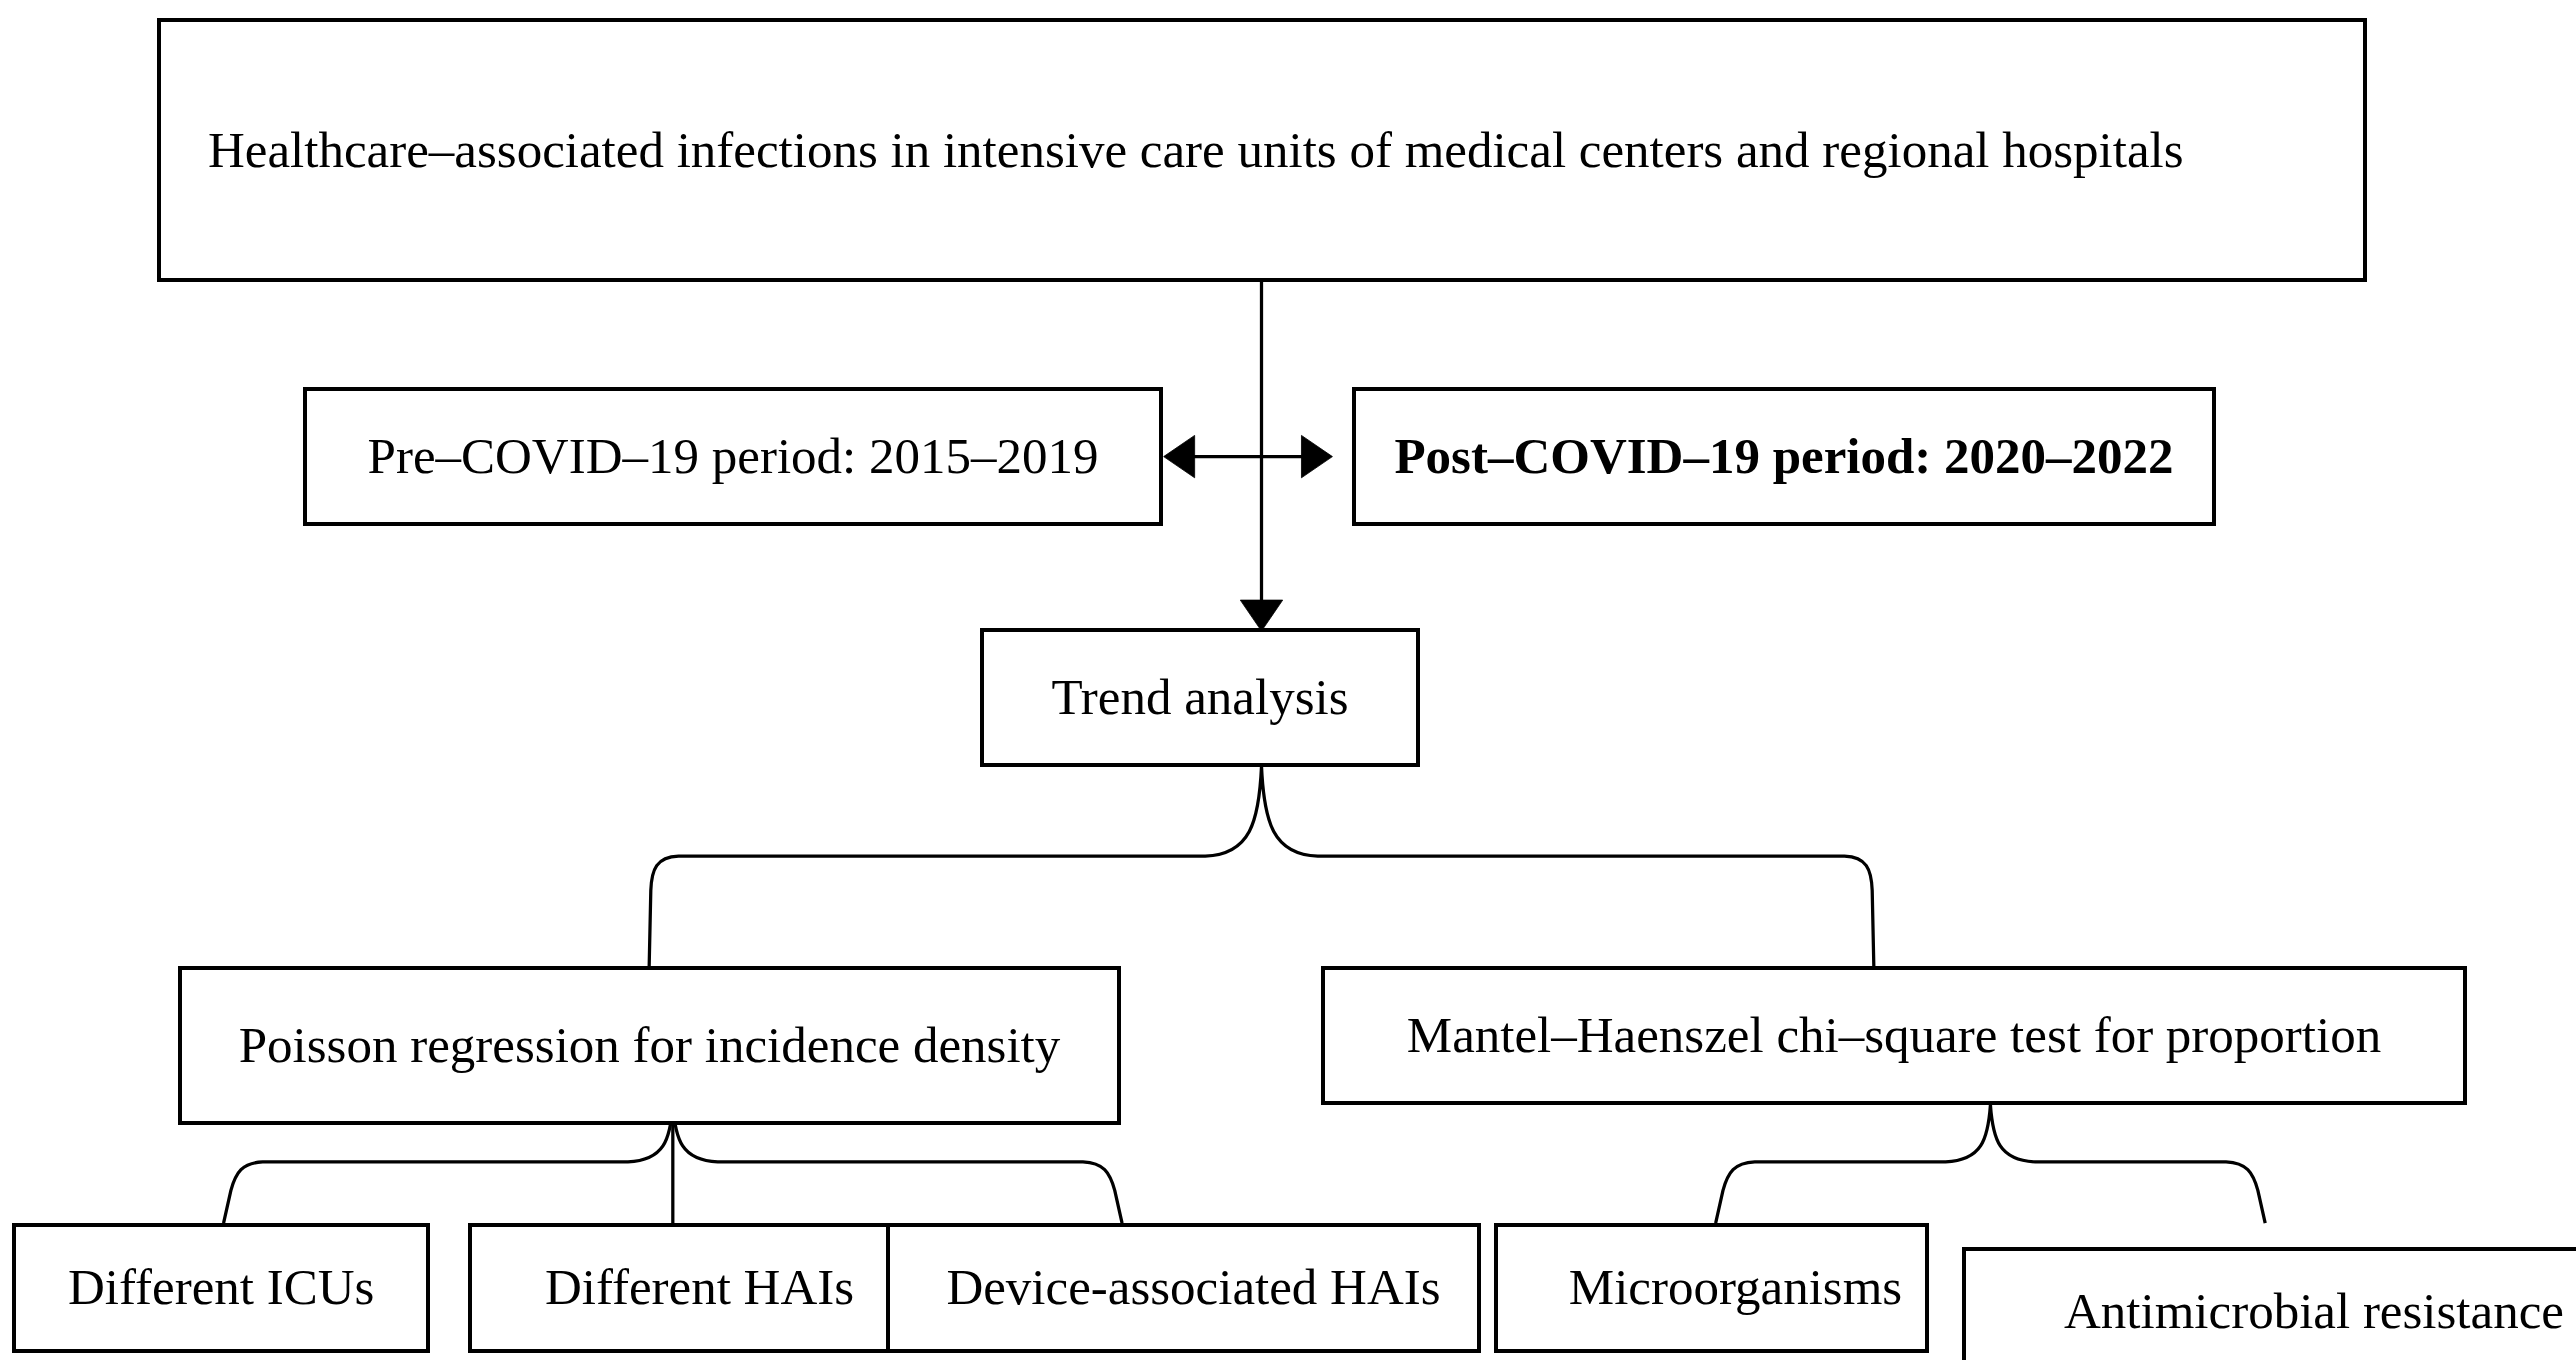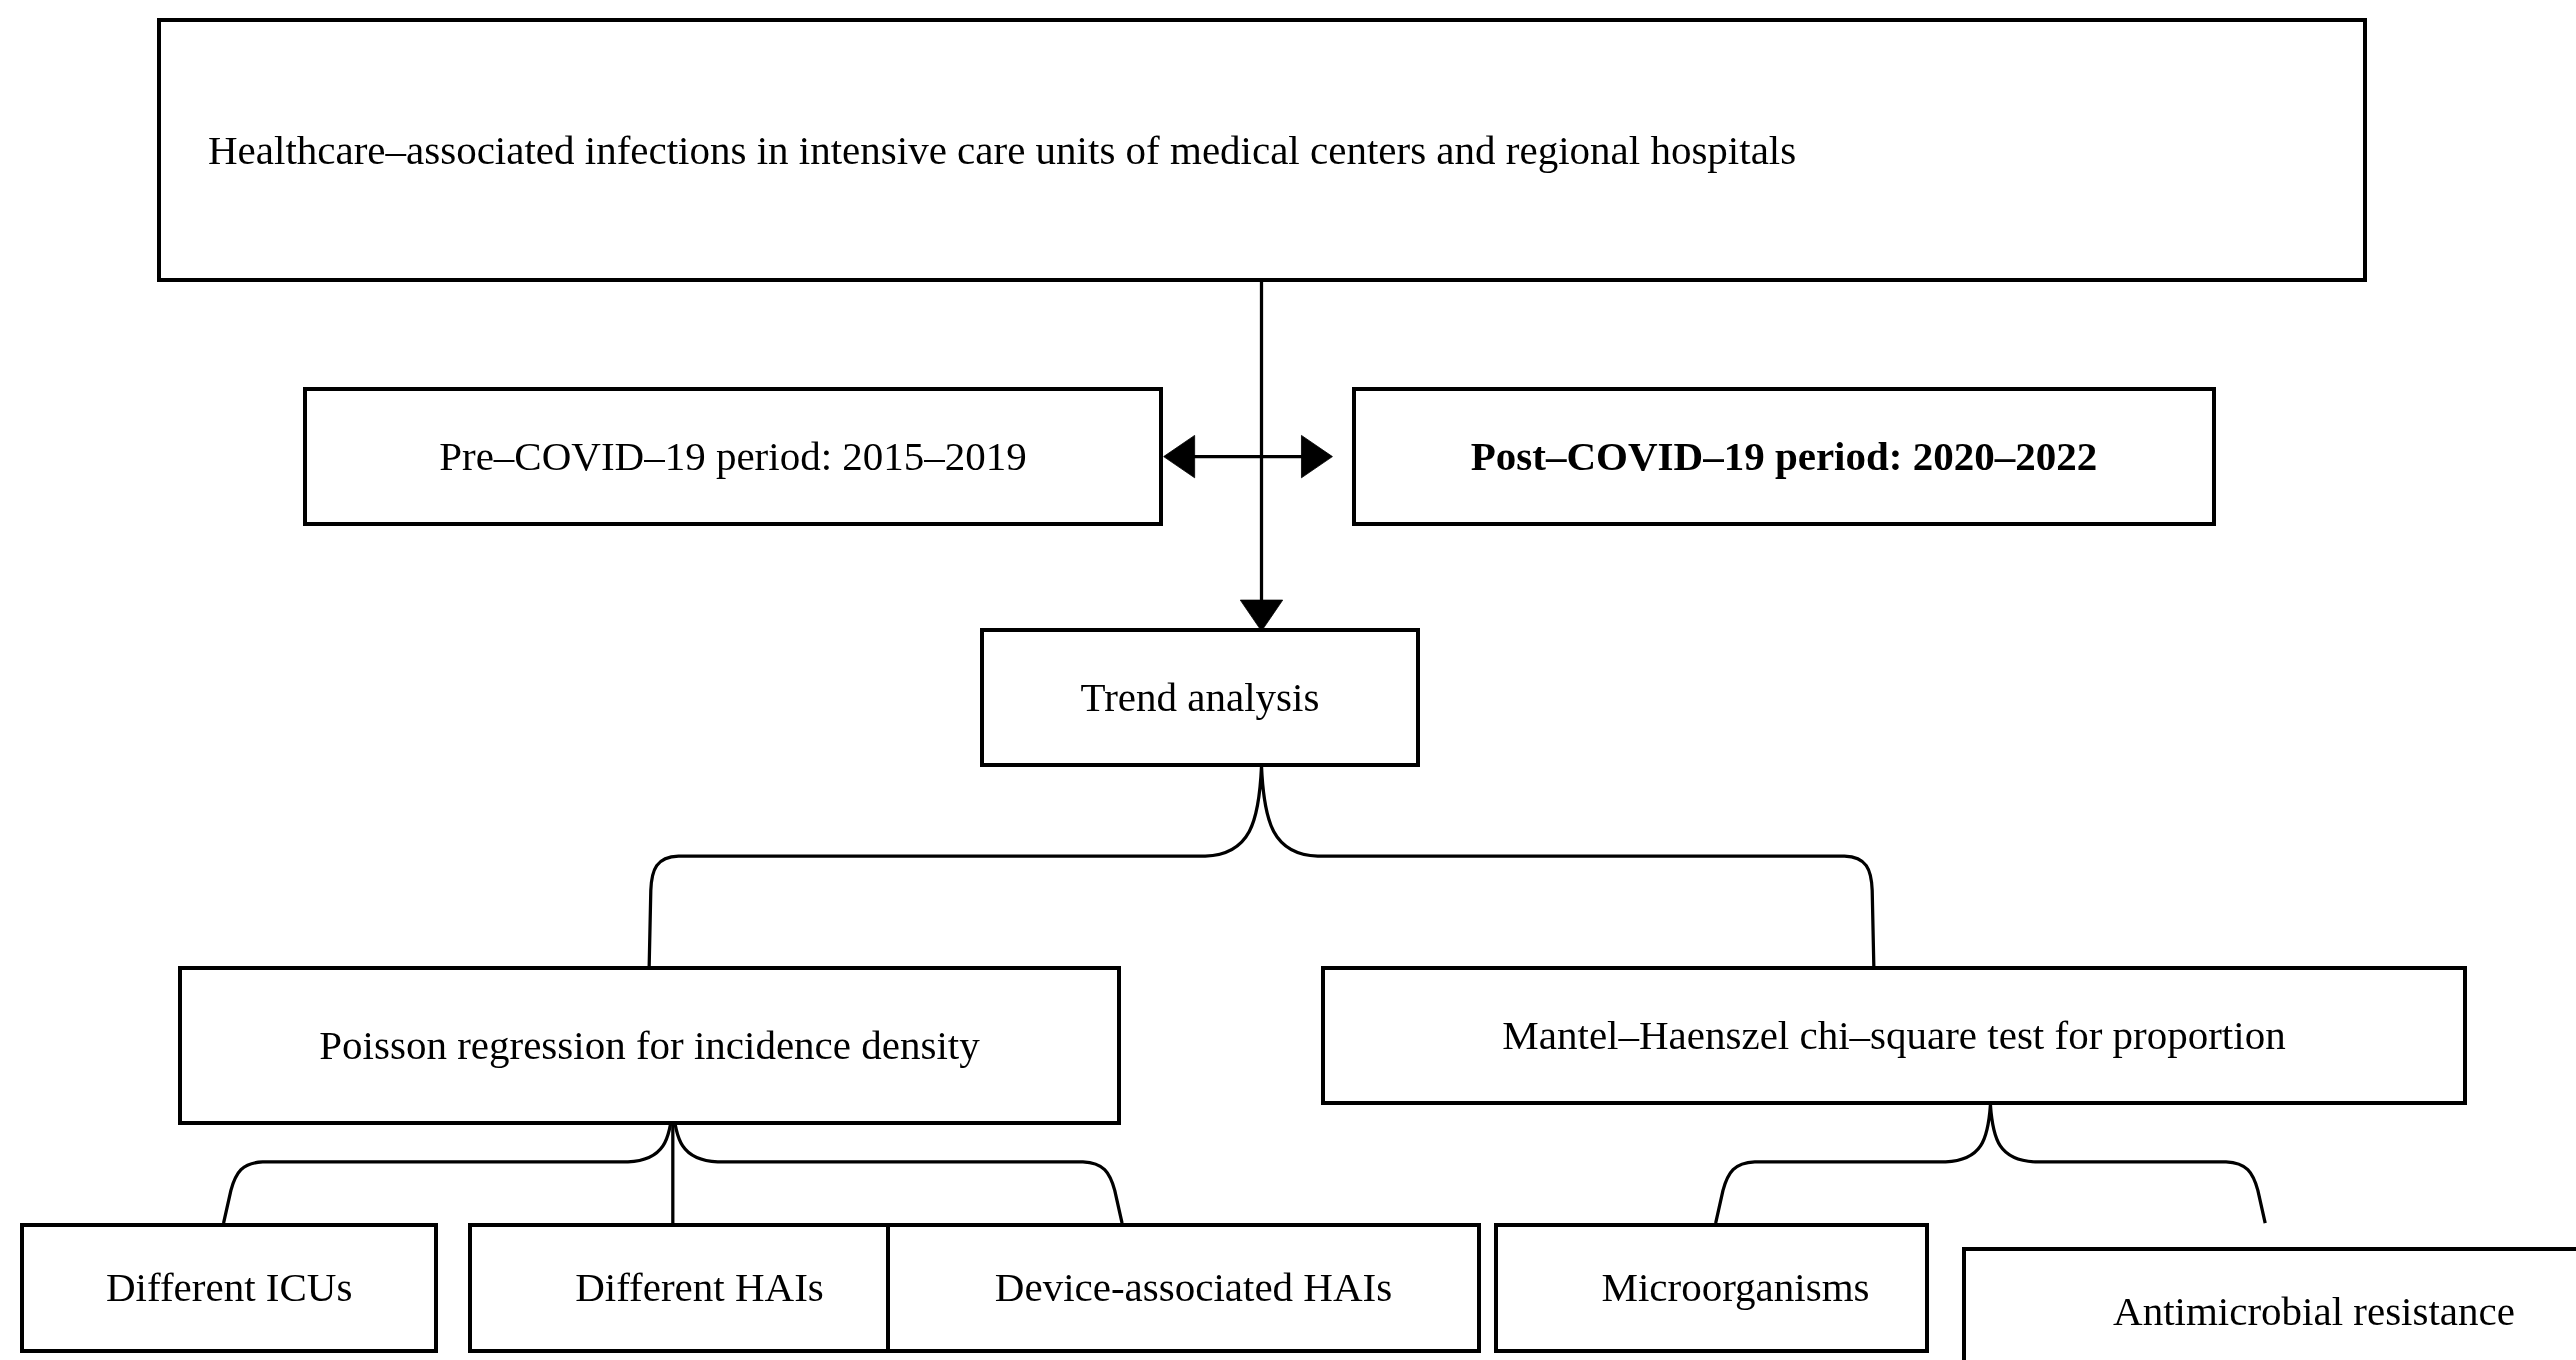--- a/index.html
+++ b/index.html
@@ -11,21 +11,21 @@
     color:var(--ink);
   }
   svg.connectors{ position:absolute; left:0; top:0; width:2576px; height:1360px; }
   svg.connectors *{ stroke:var(--ink); }
   svg .wire{ fill:none; stroke-width:4; }
   svg .head{ fill:var(--ink); stroke-width:1; }
   .box{
     position:absolute; box-sizing:border-box;
     border:4.1px solid var(--ink); background:var(--paper);
     display:flex; align-items:center; justify-content:center;
-    font-size:41px; line-height:1.25; white-space:nowrap;
+    font-size:51px; line-height:1.25; white-space:nowrap;
     text-align:center;
   }
   .box.title{
     flex-direction:column; align-items:flex-start; justify-content:center;
     padding-left:47px; line-height:2.12; text-align:left; border-width:4.9px;
   }
 </style>
 </head>
 <body>
 
@@ -64,21 +64,21 @@
   <div class="box" style="left:303px; top:387px; width:860px; height:139px;">Pre–COVID–19 period: 2015–2019</div>
 
   <div class="box" style="left:1352px; top:387px; width:864px; height:139px;font-weight:bold;">Post–COVID–19 period: 2020–2022</div>
 
   <div class="box" style="left:980px; top:628px; width:440px; height:139px;">Trend analysis</div>
 
   <div class="box" style="left:178px; top:966px; width:943px; height:159px;">Poisson regression for incidence density</div>
 
   <div class="box" style="left:1321px; top:966px; width:1146px; height:139px;">Mantel–Haenszel chi–square test for proportion</div>
 
-  <div class="box" style="left:12.2px; top:1223px; width:418px; height:130px;margin-left:8px;">Different ICUs</div>
+  <div class="box" style="left:12.2px; top:1223px; width:418px; height:130px;">Different ICUs</div>
 
   <div class="box" style="left:468px; top:1223px; width:463px; height:130px;">Different HAIs</div>
 
   <div class="box" style="left:886px; top:1223px; width:595px; height:130px;padding-left:20px;">Device-associated HAIs</div>
 
   <div class="box" style="left:1494px; top:1223px; width:435px; height:130px;padding-left:48px;">Microorganisms</div>
 
   <div class="box" style="left:1962px; top:1223px; width:704px; height:130px;margin-top:24px;">Antimicrobial resistance</div>
 
 </div>

